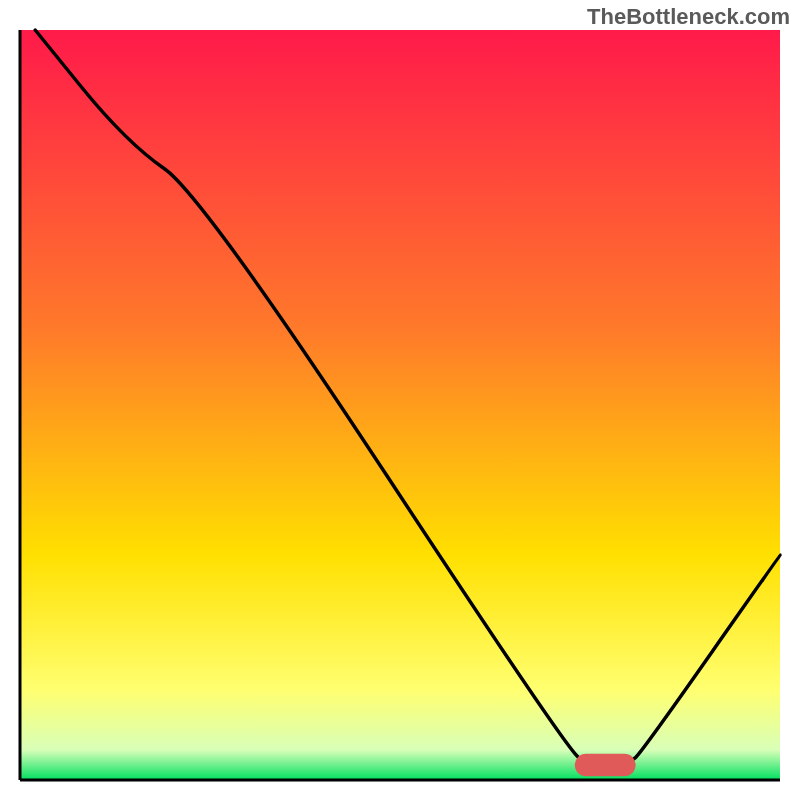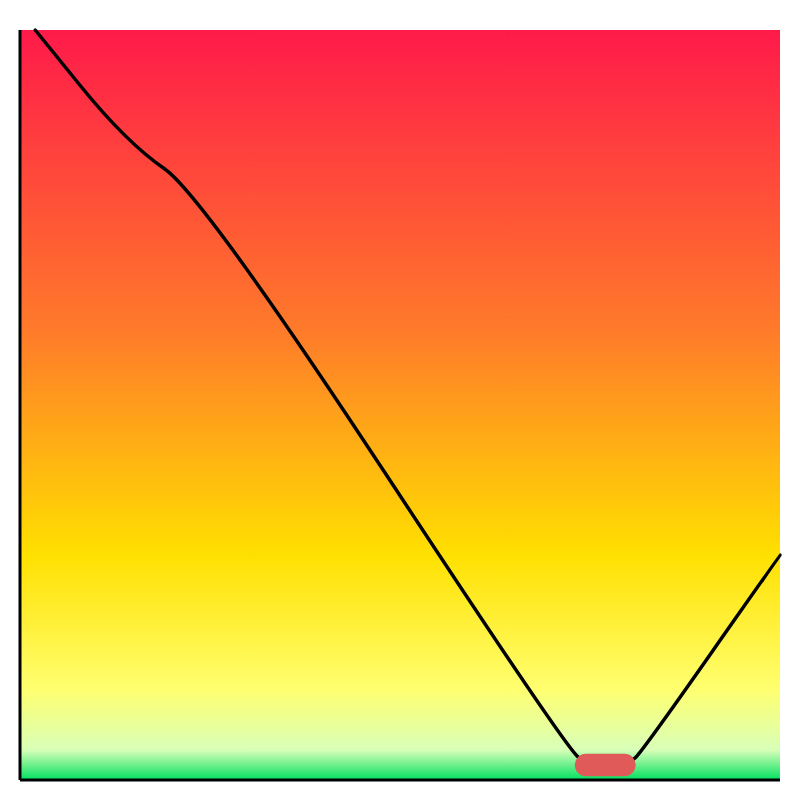--- a/index.html
+++ b/index.html
@@ -12,20 +12,21 @@
     font-size: 22px;
     font-weight: bold;
     color: #5a5a5a;
   }
   svg { display: block; }
 </style>
 </head>
 <body>
 
 <div class="chart-container">
+  <div class="attribution">TheBottleneck.com</div>
   <svg id="chart-svg" width="800" height="800" viewBox="0 0 800 800">
     <defs>
       <linearGradient id="bg-gradient" x1="0" y1="0" x2="0" y2="1">
           <stop offset="0%" stop-color="#ff1a4a"></stop>
           <stop offset="40%" stop-color="#ff7a2a"></stop>
           <stop offset="70%" stop-color="#ffe000"></stop>
           <stop offset="88%" stop-color="#ffff70"></stop>
           <stop offset="96%" stop-color="#d8ffb8"></stop>
           <stop offset="100%" stop-color="#00e060"></stop>
         </linearGradient>

